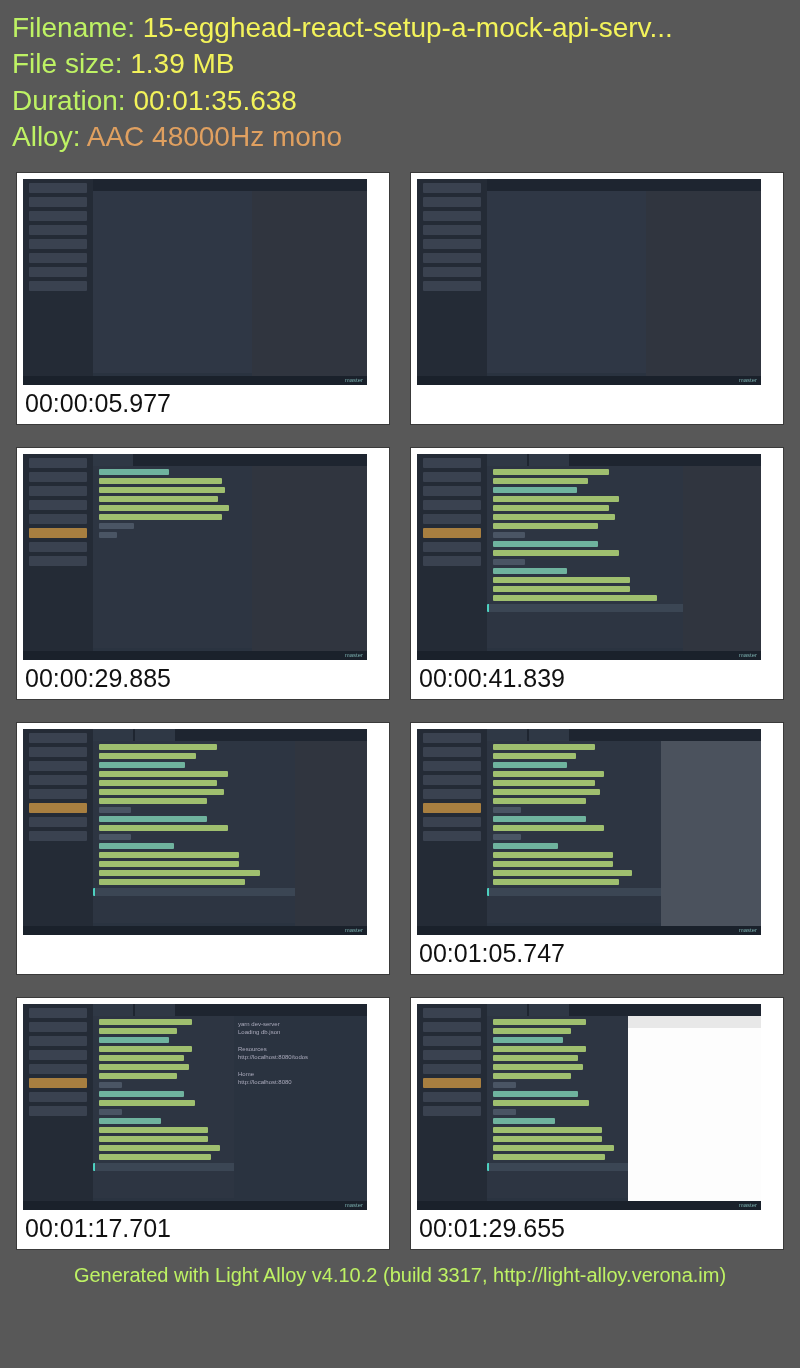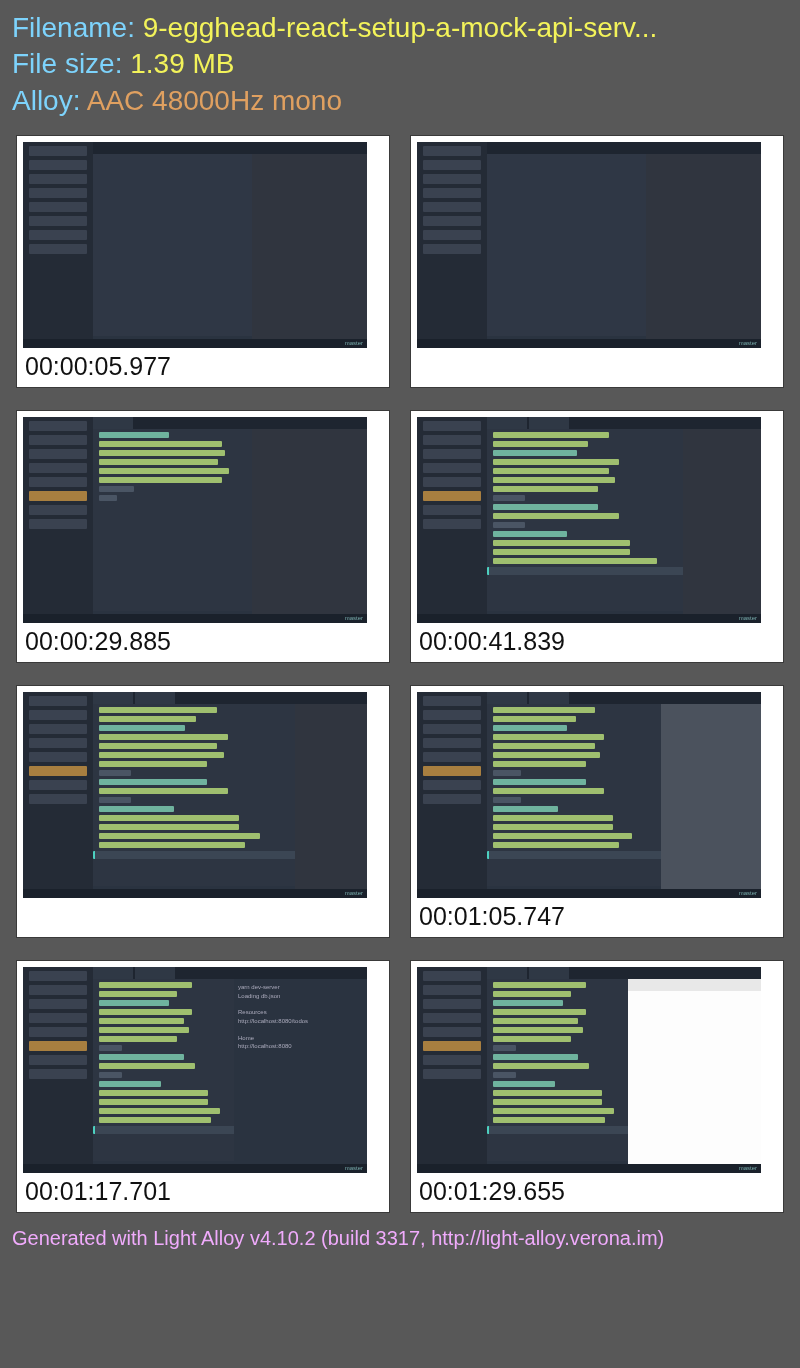--- a/index.html
+++ b/index.html
@@ -12,21 +12,21 @@
   }
   .header {
     padding: 10px 12px 6px 12px;
   }
   .header-line {
     font-size: 28px;
     line-height: 1.3;
     white-space: nowrap;
     overflow: hidden;
   }
-  .label-white { color: #7dd3fc; }
+  .label-white { color: #bef264; }
   .val-yellow { color: #f3f35a; }
   .val-teal   { color: #3fb9bf; }
   .val-orange { color: #e0a060; }
   .grid {
     padding: 10px 16px 0 16px;
     display: grid;
     grid-template-columns: 1fr 1fr;
     gap: 22px 20px;
   }
   .thumb-card {
@@ -41,23 +41,24 @@
     position: relative;
     overflow: hidden;
   }
   .thumb-time {
     font-size: 25px;
     color: #111;
     padding: 4px 2px 2px 2px;
     font-family: Arial, sans-serif;
   }
   .footer {
-    color: #f0abfc;
+    color: #bef264;
     font-size: 20px;
     padding: 14px 12px 0 12px;
+    text-align: center;
   }
   
   .sidebar {
     position: absolute;
     left: 0; top: 0; bottom: 0;
     width: 70px;
     background: #242b36;
   }
   .sidebar .row {
     height: 10px;
@@ -127,24 +128,27 @@
     top: 0; left: 0; right: 0;
     height: 12px;
     background: #e8e8e8;
   }
 </style>
 </head>
 <body>
 
 <div class="header">
   <div class="header-line">
-    <span class="label-white">Filename: </span><span class="val-yellow">9-egghead-react-setup-a-mock-api-serv...</span>
+    <span class="label-white">Filename: </span><span class="val-yellow">15-egghead-react-setup-a-mock-api-serv...</span>
   </div>
   <div class="header-line">
     <span class="label-white">File size: </span><span class="val-yellow">1.39 MB</span>
+  </div>
+  <div class="header-line">
+    <span class="label-white">Duration: </span><span class="val-yellow">00:01:35.638</span>
   </div>
   <div class="header-line">
     <span class="label-white">Alloy: </span><span class="val-orange">AAC 48000Hz mono</span>
   </div>
 </div>
 
 <div class="grid">
 
   <div class="thumb-card">
     <div class="thumb-img">

